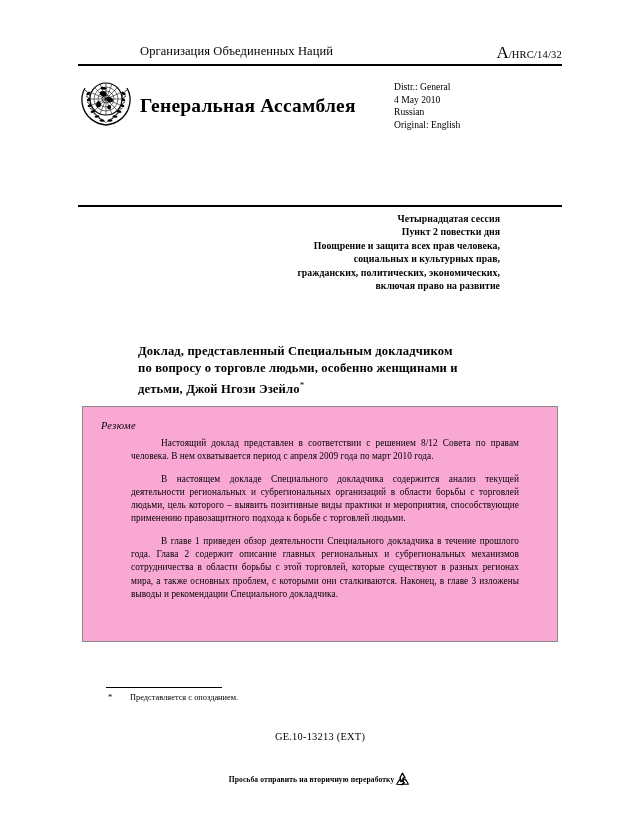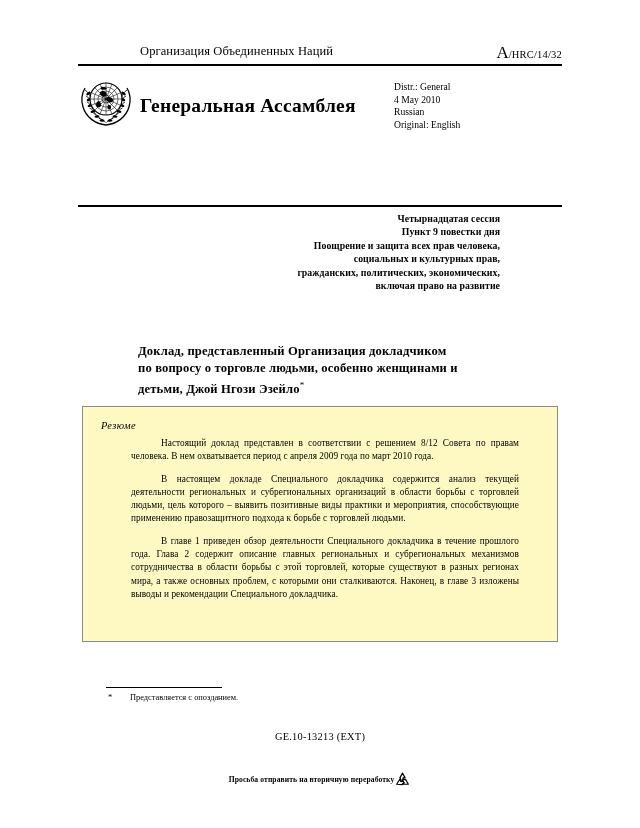--- a/index.html
+++ b/index.html
@@ -138,21 +138,21 @@
 
   
   .summary-box {
     position: absolute;
     left: 82px;
     top: 406px;
     width: 476px;
     height: 236px;
     border: 1px solid #8a8a8a;
     box-sizing: border-box;
-    background: #fef9c3;
+    background: #f9a8d4;
   }
   .summary-label {
     position: absolute;
     left: 18px;
     top: 13px;
     font-style: italic;
     font-size: 10.4px;
     letter-spacing: .4px;
   }
   .summary-body {
@@ -315,29 +315,29 @@
         <div>Original: English</div>
       </div>
 
     </div>
   </div>
 
   <hr class="rule-session">
 
   <div class="session-block">
     <div class="s-line">Четырнадцатая сессия</div>
-    <div class="s-line">Пункт 9 повестки дня</div>
+    <div class="s-line">Пункт 2 повестки дня</div>
     <div class="s-line">Поощрение и защита всех прав человека,</div>
     <div class="s-line">социальных и культурных прав,</div>
     <div class="s-line">гражданских, политических, экономических,</div>
     <div class="s-line">включая право на развитие</div>
   </div>
 
   <div class="report-title">
-    <span>Доклад, представленный Организация докладчиком</span><br>
+    <span>Доклад, представленный Специальным докладчиком</span><br>
     <span>по вопросу о торговле людьми, особенно женщинами и</span><br>
     <span>детьми, Джой Нгози Эзейло</span><sup>*</sup>
   </div>
 
   <div class="summary-box">
     <div class="summary-label">Резюме</div>
     <div class="summary-body">
       <p>Настоящий доклад представлен в соответствии с решением 8/12 Совета по правам человека. В нем охватывается период с апреля 2009 года по март 2010 года.</p>
       <p>В настоящем докладе Специального докладчика содержится анализ текущей деятельности региональных и субрегиональных организаций в области борьбы с торговлей людьми, цель которого – выявить позитивные виды практики и мероприятия, способствующие применению правозащитного подхода к борьбе с торговлей людьми.</p>
       <p>В главе 1 приведен обзор деятельности Специального докладчика в течение прошлого года. Глава 2 содержит описание главных региональных и субрегиональных механизмов сотрудничества в области борьбы с этой торговлей, которые существуют в разных регионах мира, а также основных проблем, с которыми они сталкиваются. Наконец, в главе 3 изложены выводы и рекомендации Специального докладчика.</p>

